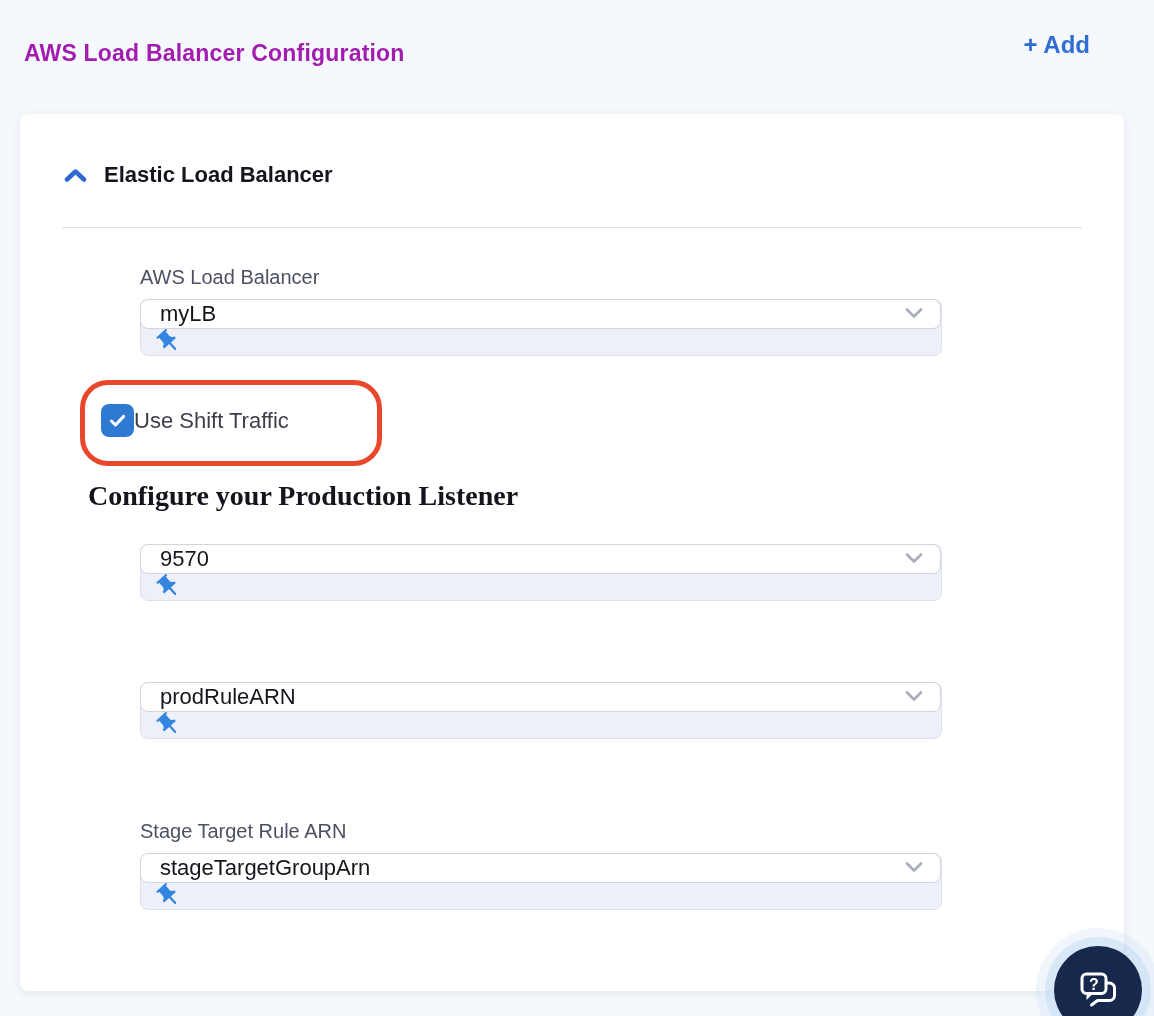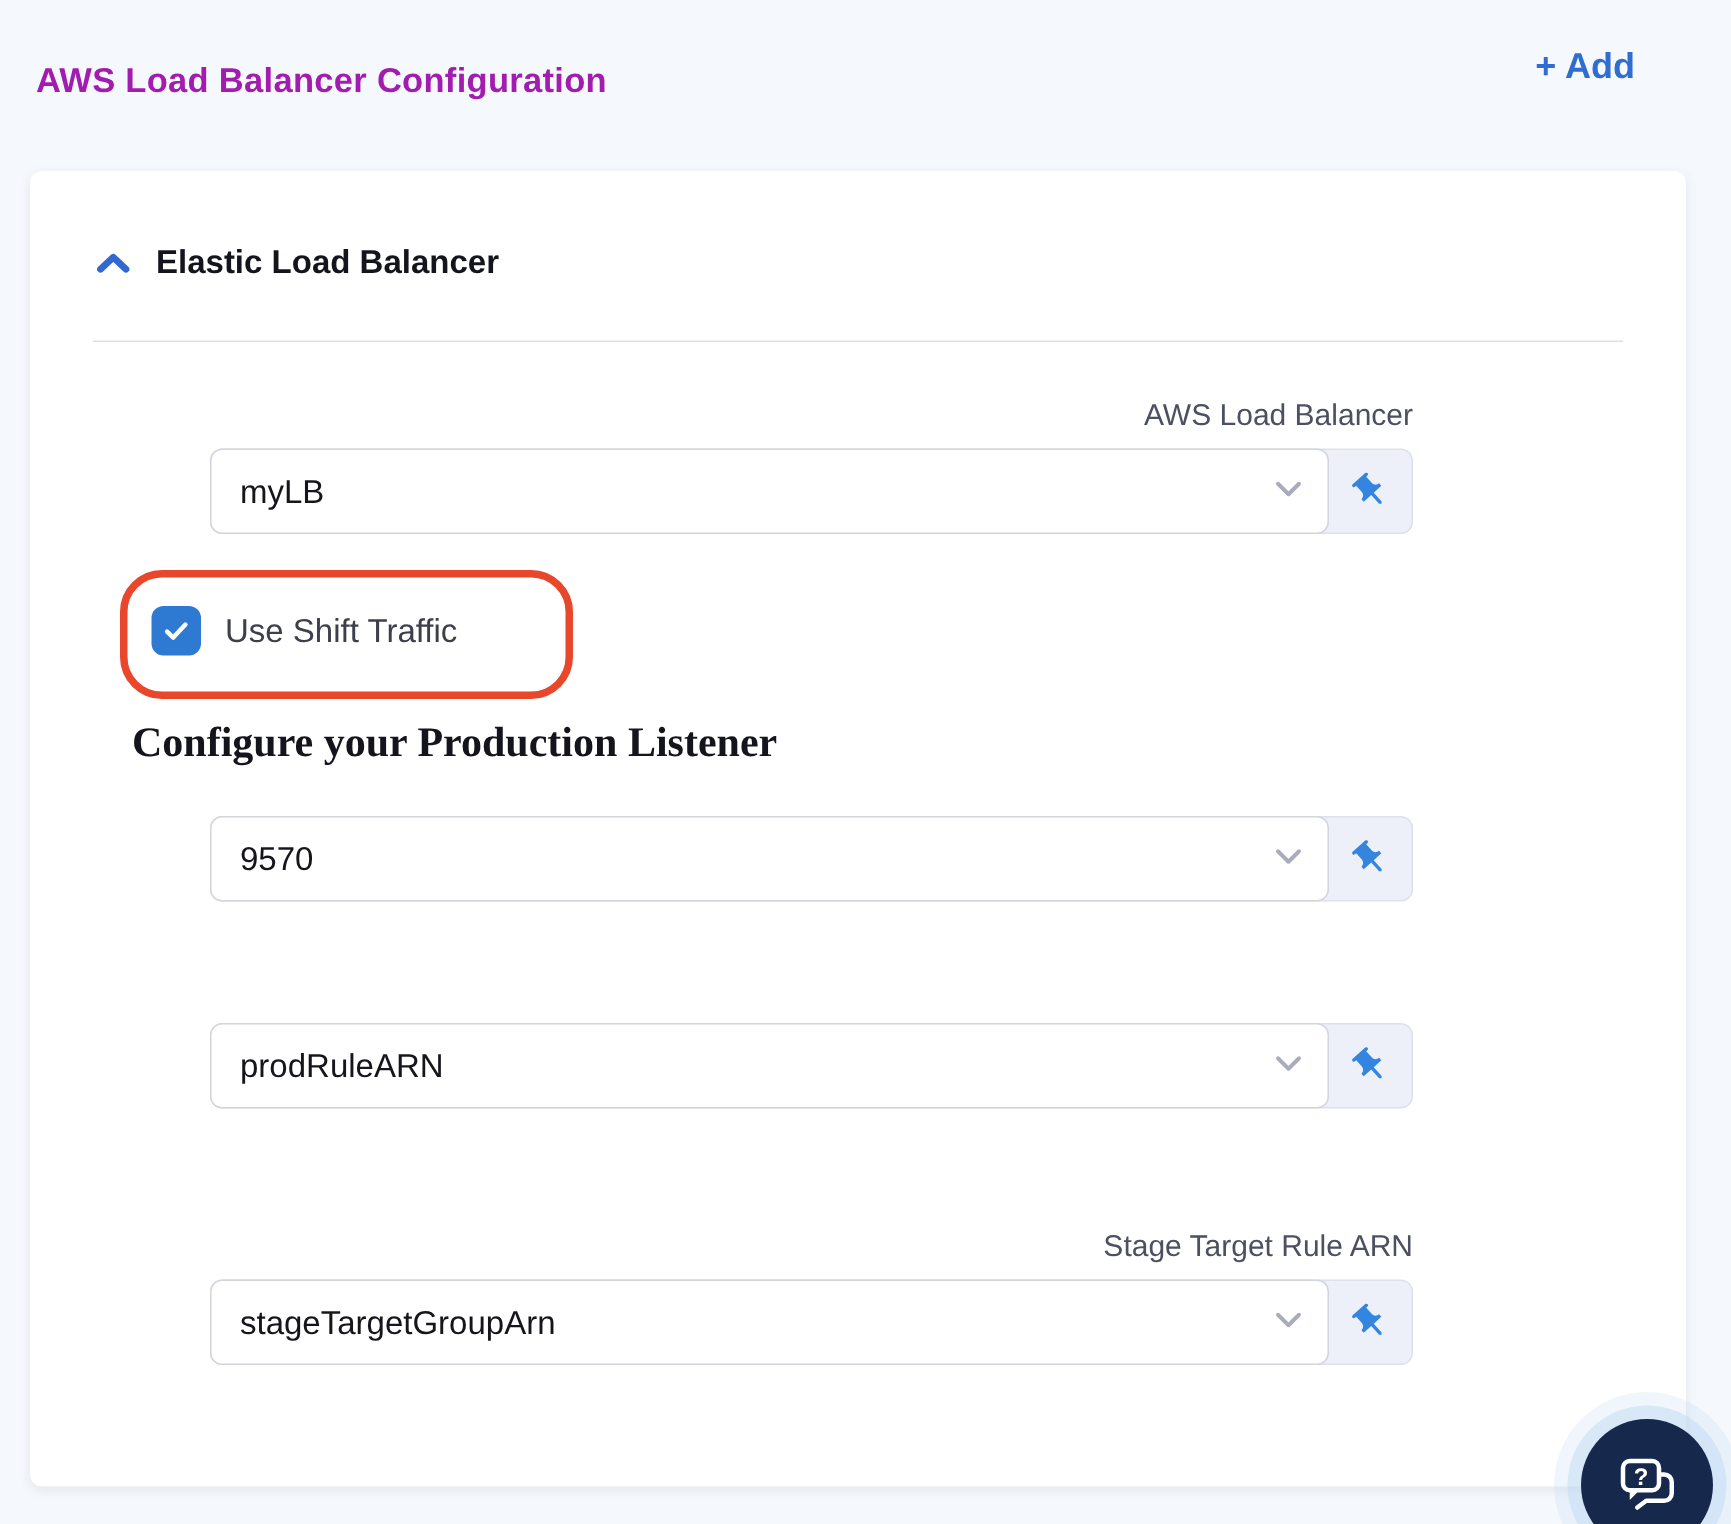--- a/index.html
+++ b/index.html
@@ -23,39 +23,38 @@
     cursor:pointer; background:none; border:none;
     font-family:"Liberation Sans", sans-serif;
   }
 
   
   .card {
     position:absolute; left:20px; top:114px;
     width:1104px; height:877px;
     background:#ffffff; border-radius:8px;
     box-shadow:0 2px 8px rgba(96,97,112,.12);
-    text-align:right;
   }
   .section-header {
     position:absolute; left:44px; top:48px;
     display:flex; align-items:center; gap:17px;
     cursor:pointer;
   }
   .section-title { font-size:22px; font-weight:700; color:#14141c; }
   .divider {
     position:absolute; left:42px; top:113px;
     width:1020px; height:1px; background:#e0e0e6;
   }
 
   
   .field { position:absolute; left:80px; width:802px;margin-left:40px; }
   .field-label { font-size:20px; color:#4d5062; margin-bottom:10px; }
   .input-group {
     display:flex; height:57px;
-    background:#edeff9; border:1px solid #dfe1ea; border-radius:8px;
+    background:#edeff9; border:1px solid #dfe1ea; border-radius:8px;flex-direction:column;
   }
   .select-box {
     flex:1; position:relative; display:flex; align-items:center;
     margin:-1px 0 -1px -1px;
     background:#fff; border:1px solid #d2d4e0; border-radius:8px;
     padding:0 54px 0 19px; cursor:pointer;
   }
   .select-value { font-size:22px; color:#15151c; }
   .select-chevron { position:absolute; right:17px; top:50%; transform:translateY(-50%); }
   .pin-button {
@@ -66,21 +65,21 @@
 
   
   .highlight-annotation {
     position:absolute; left:60px; top:266px;
     width:302px; height:86px;
     border:5px solid #e8472b; border-radius:28px;
     pointer-events:none;
   }
   .checkbox-row {
     position:absolute; left:81px; top:290px;
-    display:flex; align-items:center; gap:16px; cursor:pointer;
+    display:flex; align-items:center; cursor:pointer;
   }
   .checkbox {
     width:33px; height:33px; border-radius:8px;
     background:#2e7ad3; display:flex; align-items:center; justify-content:center;
   }
   .checkbox-label { font-size:22px; color:#3d3f4b; }
 
   .subheading {
     position:absolute; left:68px; top:366px;
     font-size:28px; font-weight:700; color:#14141c;font-family:Liberation Serif, serif;

